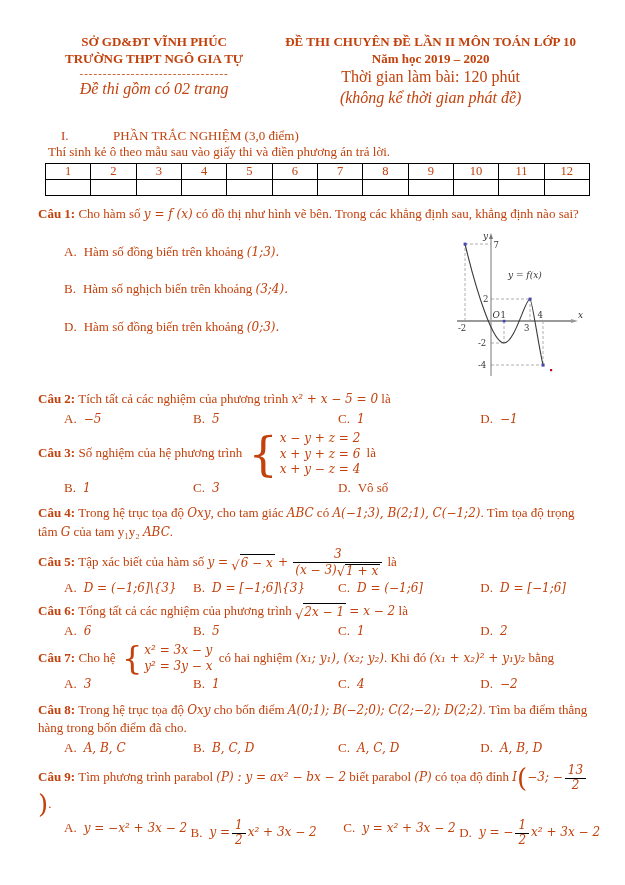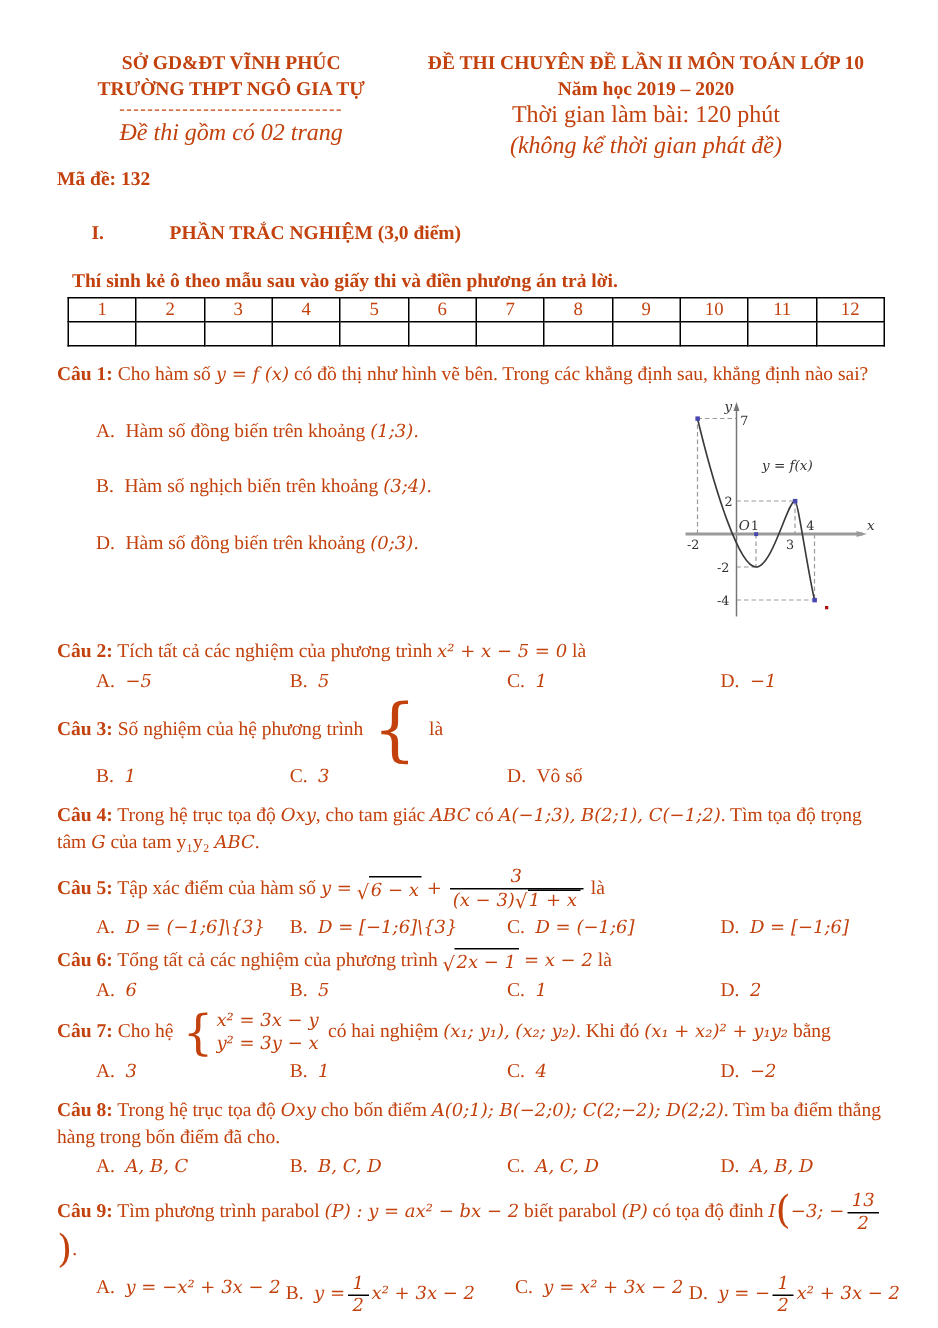--- a/index.html
+++ b/index.html
@@ -12,23 +12,23 @@
   
   .hdr{display:flex;line-height:1.28;}
   .hdr-left{width:42%;text-align:center;}
   .hdr-right{width:58%;text-align:center;}
   .b{font-weight:bold;}
   .it{font-style:italic;}
   .sm{font-size:16px;}
   .divider{font-size:11px;letter-spacing:1px;line-height:1.1;}
   .exam-code{font-weight:bold;margin-top:3px;}
   
-  .sec-head{margin:20px 0 16px 23px;font-weight:bold;}
+  .sec-head{margin:20px 0 0 23px;font-weight:normal;}
   .sec-head .numeral{display:inline-block;width:52px;}
-  .instruction{margin-left:10px;font-weight:bold;}
+  .instruction{margin-left:10px;font-weight:normal;}
   
   table.ans{border-collapse:collapse;margin:3px 0 0 7px;width:545px;table-layout:fixed;}
   table.ans td{border:1px solid #000;text-align:center;height:15px;padding:0;font-size:12.5px;}
   
   .q{margin-top:7px;line-height:1.42;}
   .q p{margin:0;}
   .qlabel{font-weight:bold;}
   .m{font-family:"DejaVu Serif",serif;font-style:italic;font-size:12px;}
   .opts{display:grid;grid-template-columns:24.5% 27.5% 27% 21%;padding-left:26px;margin-top:1px;}
   .opt{white-space:nowrap;}
@@ -67,21 +67,20 @@
       <div class="divider">--------------------------------</div>
       <div class="it sm">Đề thi gồm có 02 trang</div>
     </div>
     <div class="hdr-right">
       <div class="b">ĐỀ THI CHUYÊN ĐỀ LẦN II MÔN TOÁN LỚP 10</div>
       <div class="b">Năm học 2019 – 2020</div>
       <div class="sm">Thời gian làm bài: 120 phút</div>
       <div class="it sm">(không kể thời gian phát đề)</div>
     </div>
   </div>
-  <div class="exam-code">Mã đề: 132</div>
 
   <div class="sec-head">
     <span class="numeral">I.</span><span>PHẦN TRẮC NGHIỆM (3,0 điểm)</span>
   </div>
   <div class="instruction">Thí sinh kẻ ô theo mẫu sau vào giấy thi và điền phương án trả lời.</div>
 
   <table class="ans">
     <tbody>
         <tr>
       <td>1</td>
@@ -177,35 +176,40 @@
       <span class="opt"><span class="olet">B.</span><span class="m">5</span></span>
       <span class="opt"><span class="olet">C.</span><span class="m">1</span></span>
       <span class="opt"><span class="olet">D.</span><span class="m">−1</span></span>
     </div>
   </div>
 
   <div class="q" style="margin-top:3px;">
     <p><span class="qlabel">Câu 3:</span> <span>Số nghiệm của hệ phương trình</span>
       <span class="system">
           <span class="brace brace3">{</span>
+          <span class="eqs">
+            <span class="m">x − y + z = 2</span>
+            <span class="m">x + y + z = 6</span>
+            <span class="m">x + y − z = 4</span>
+          </span>
         </span>
       <span>là</span></p>
     <div class="opts">
       <span class="opt"><span class="olet">B.</span><span class="m">1</span></span>
       <span class="opt"><span class="olet">C.</span><span class="m">3</span></span>
       <span class="opt"><span class="olet">D.</span><span>Vô số</span></span>
     </div>
   </div>
 
   <div class="q">
     <p><span class="qlabel">Câu 4:</span> <span>Trong hệ trục tọa độ</span> <span class="m">Oxy</span><span>, cho tam giác</span> <span class="m">ABC</span> <span>có</span> <span class="m">A(−1;3), B(2;1), C(−1;2)</span><span>. Tìm tọa độ trọng tâm</span> <span class="m">G</span> <span>của tam y₁y₂</span> <span class="m">ABC</span><span>.</span></p>
   </div>
 
   <div class="q">
-    <p><span class="qlabel">Câu 5:</span> <span>Tập xác điểm của hàm số</span> <span class="m">y =</span>
+    <p><span class="qlabel">Câu 5:</span> <span>Tập xác biết của hàm số</span> <span class="m">y =</span>
       <span class="sqrt">
           <span class="rsym">√</span>
           <span class="rad m">6 − x</span>
         </span>
       <span class="m">+</span>
       <span class="frac">
           <span class="fn m">3</span>
           <span class="fd"><span class="m">(x − 3)</span><span class="sqrt">
               <span class="rsym">√</span>
               <span class="rad m">1 + x</span>

